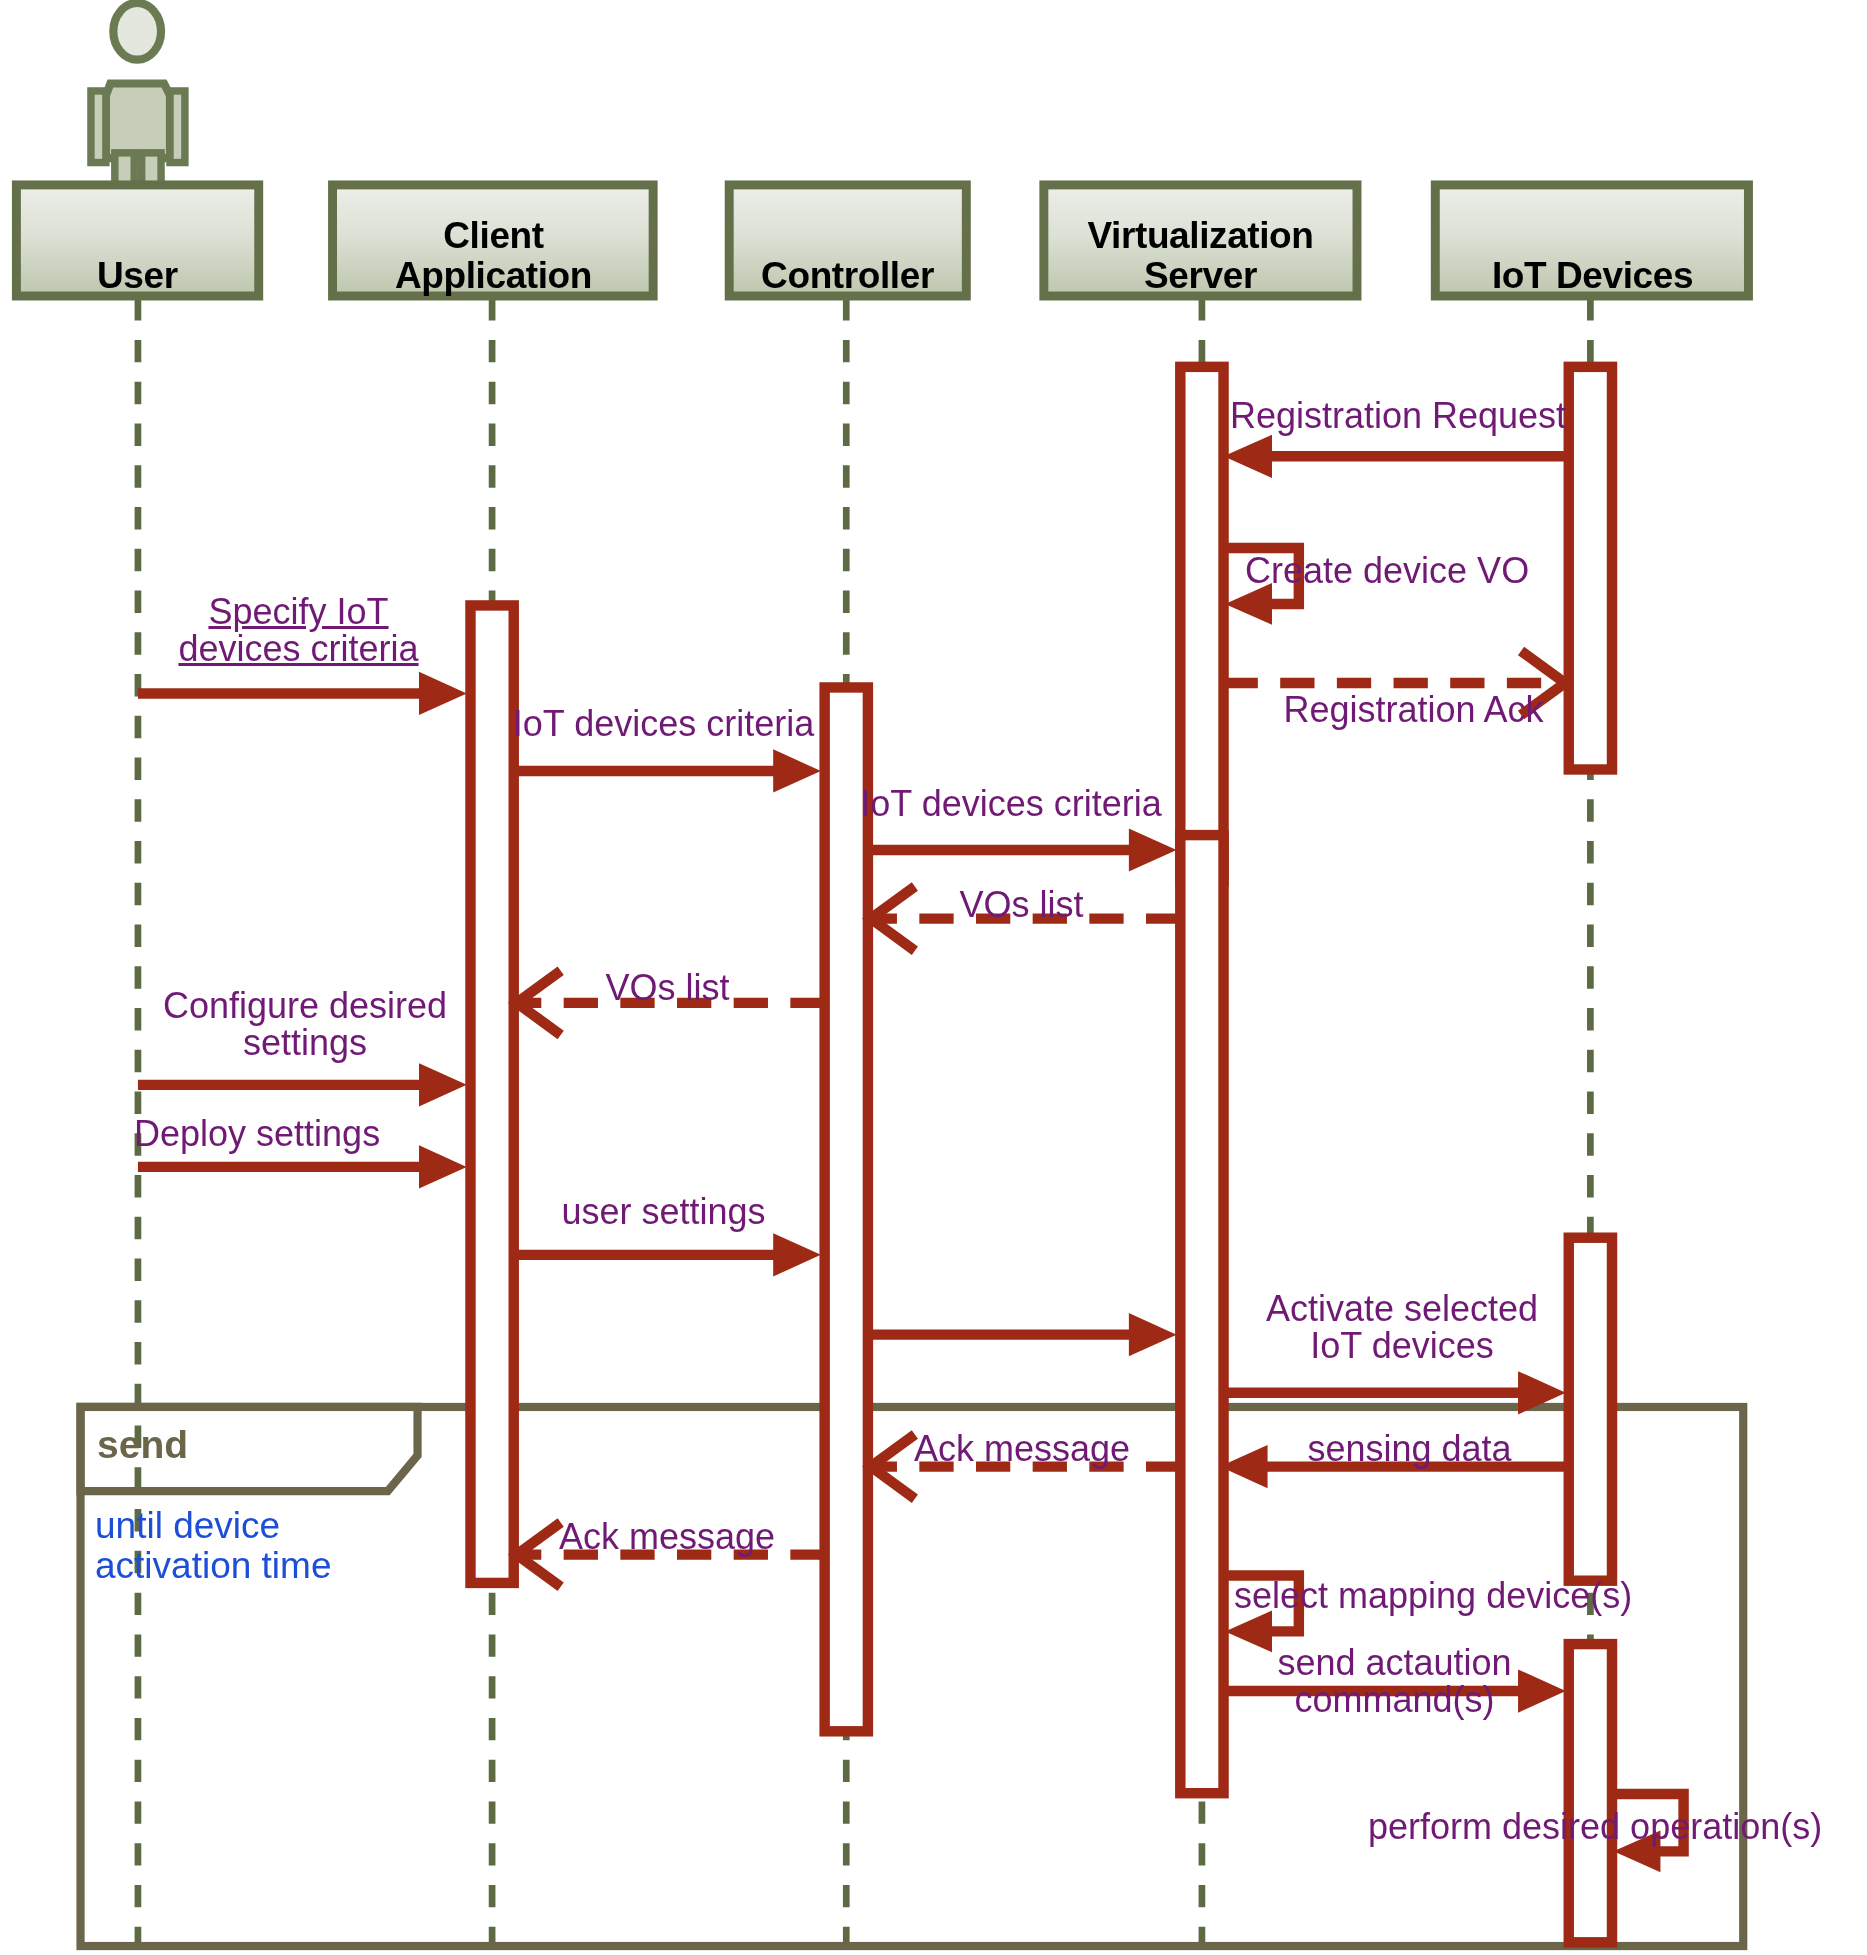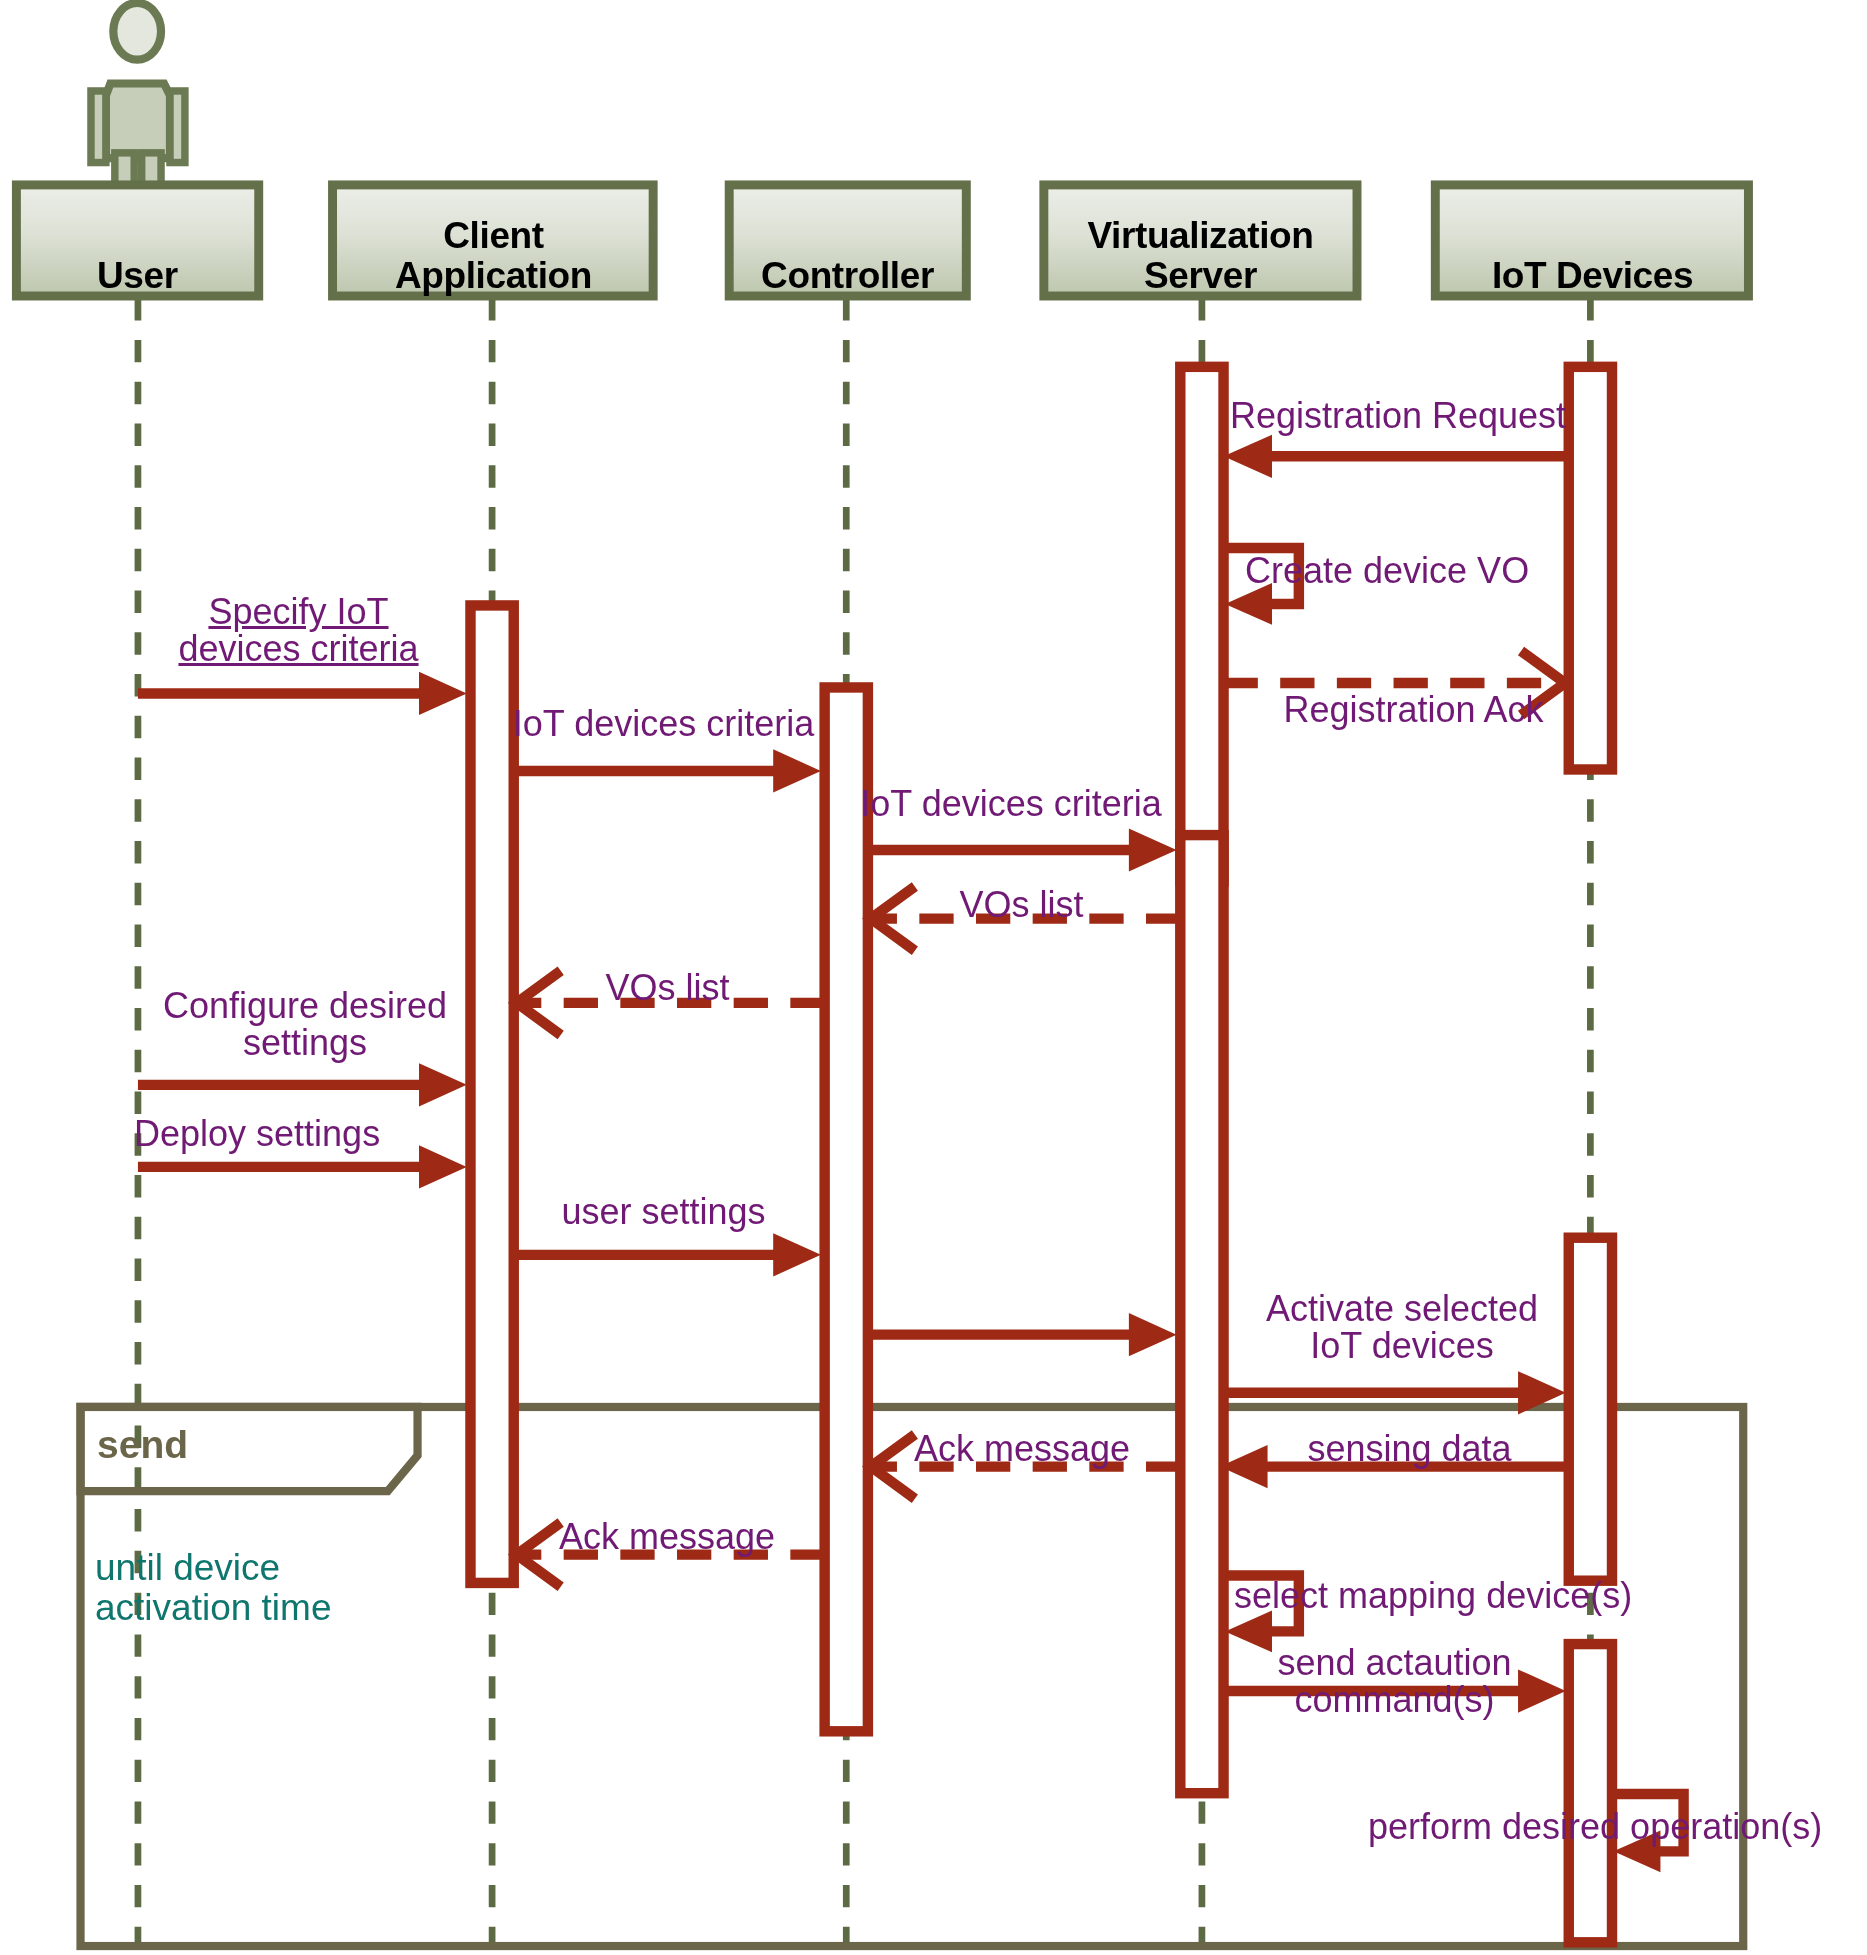--- a/index.html
+++ b/index.html
@@ -18,21 +18,21 @@
     color:#000000; font-weight:700; font-size:37px; line-height:1.08;
     letter-spacing:-0.4px;
   }
   
   .msg {
     position:absolute; color:#701a75; font-size:36px; line-height:1.03;
     white-space:pre; text-align:center;
   }
   
   .loopname { position:absolute; color:#6b654a; font-size:39px; font-weight:700; }
-  .loopcond { position:absolute; color:#0f766e; font-size:37px; line-height:1.08; white-space:pre;margin-top:42px; }
+  .loopcond { position:absolute; color:#1d4ed8; font-size:37px; line-height:1.08; white-space:pre; }
 </style>
 </head>
 <body>
 
 <div id="stage">
 
   <svg width="1867" height="1955" viewBox="0 0 2504 2622">
     <defs>
       <linearGradient id="boxgrad" x1="0" y1="0" x2="0" y2="1">
         <stop offset="0%" stop-color="#eceee8"></stop>

